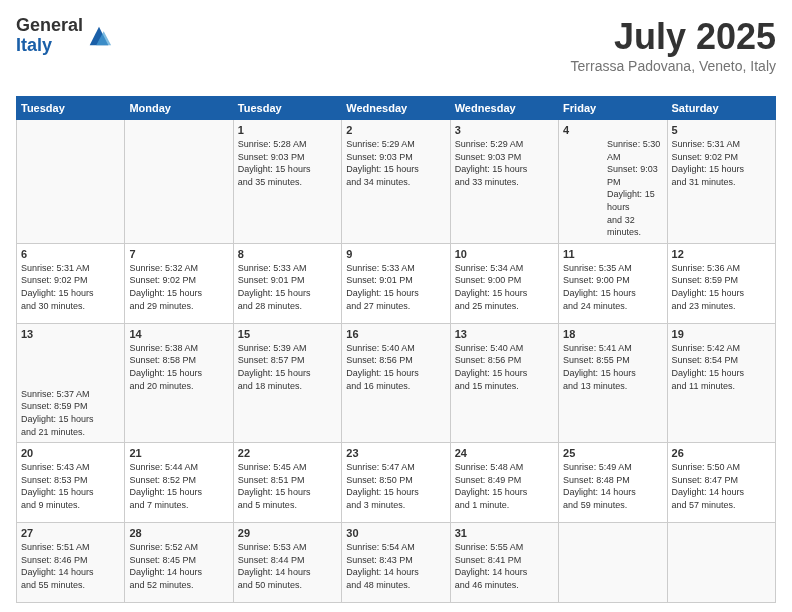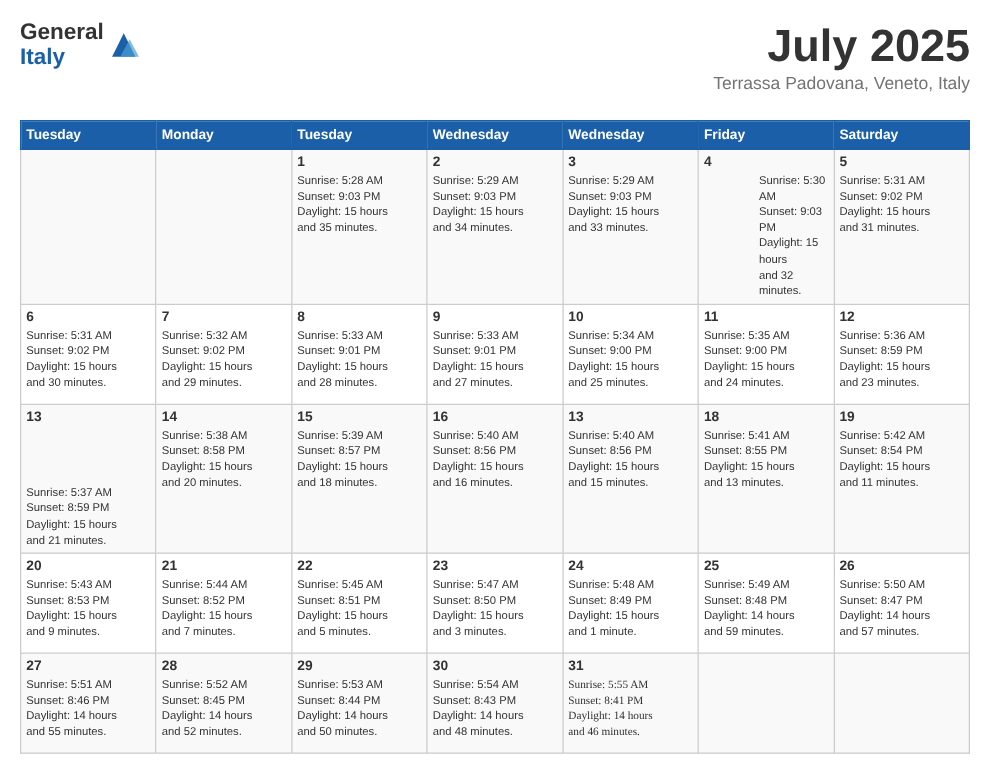--- a/index.html
+++ b/index.html
@@ -339,21 +339,21 @@
         </td>
         <td>
           <span class="day-num">30</span>
           <div class="day-info" style="white-space: pre-line;">Sunrise: 5:54 AM
 Sunset: 8:43 PM
 Daylight: 14 hours
 and 48 minutes.</div>
         </td>
         <td>
           <span class="day-num">31</span>
-          <div class="day-info" style="white-space: pre-line; font-family: Liberation Serif, serif;">Sunrise: 5:55 AM
+          <div class="day-info" style="white-space: pre-line;">Sunrise: 5:55 AM
 Sunset: 8:41 PM
 Daylight: 14 hours
 and 46 minutes.</div>
         </td>
         <td></td>
         <td></td>
       </tr>
     </tbody>
 </table>
 

